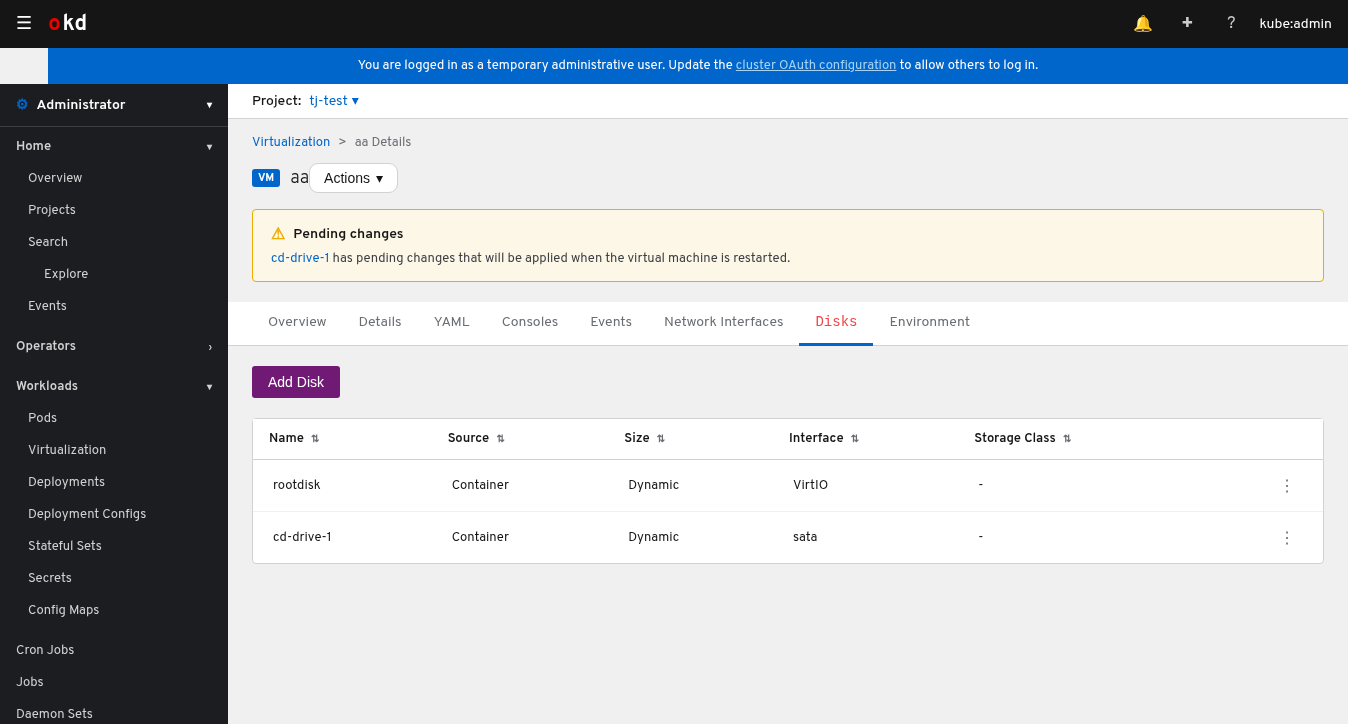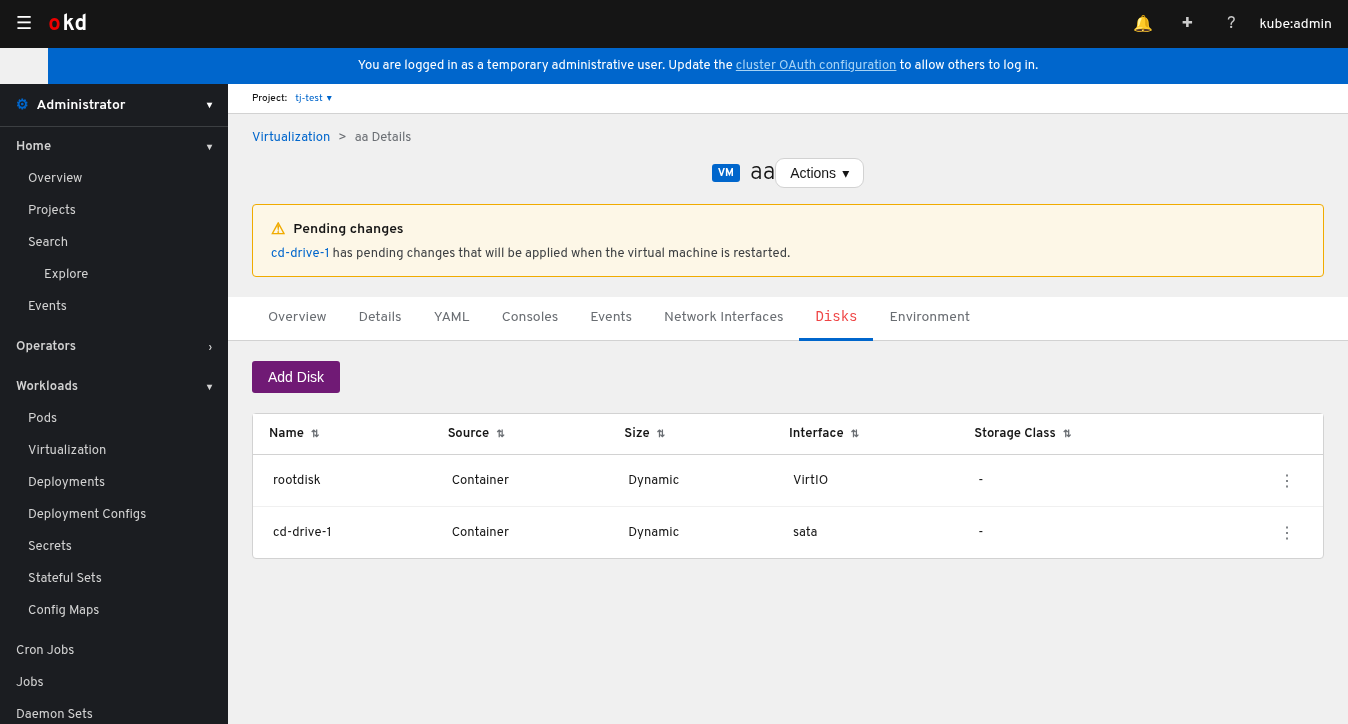--- a/index.html
+++ b/index.html
@@ -25,38 +25,38 @@
     .sidebar-admin-header { display: flex; align-items: center; justify-content: space-between; padding: 12px 16px; color: #fff; font-size: 14px; font-weight: 600; cursor: pointer; border-bottom: 1px solid #3c3f42; }
     .sidebar-section { padding: 4px 0; }
     .sidebar-item { padding: 8px 16px; cursor: pointer; font-size: 13px; color: #d2d2d2; display: flex; align-items: center; }
     .sidebar-group { display: flex; align-items: center; justify-content: space-between; padding: 8px 16px; cursor: pointer; font-size: 13px; color: #d2d2d2; font-weight: 600; }
     .sidebar-group .chevron { font-size: 10px; }
 
     
     .content { flex: 1; overflow-y: auto; background: #f0f0f0; display: flex; flex-direction: column; }
 
     
-    .project-bar { background: #fff; padding: 8px 24px; border-bottom: 1px solid #d2d2d2; display: flex; align-items: center; gap: 8px; font-size: 10px; flex-shrink: 0; }
+    .project-bar { background: #fff; padding: 8px 24px; border-bottom: 1px solid #d2d2d2; display: flex; align-items: center; gap: 8px; font-size: 14px; flex-shrink: 0; }
     .project-bar-label { color: #151515; font-weight: 500; }
     .project-dropdown { color: #0066cc; cursor: pointer; display: flex; align-items: center; gap: 4px; justify-content: center; }
 
     
     .page-content { padding: 16px 24px; flex: 1; }
 
     
     .breadcrumb { display: flex; align-items: center; gap: 8px; font-size: 13px; color: #0066cc; margin-bottom: 12px; }
     .breadcrumb a { color: #0066cc; text-decoration: none; cursor: pointer; }
     .breadcrumb-sep { color: #6a6e73; }
     .breadcrumb-current { color: #6a6e73; }
 
     
-    .page-header { display: flex; align-items: center; justify-content: center; margin-bottom: 16px; }
+    .page-header { display: flex; align-items: center; justify-content: flex-start; margin-bottom: 16px; }
     .page-title-row { display: flex; align-items: center; gap: 10px; }
     .vm-badge { background: #0066cc; color: #fff; font-size: 11px; font-weight: bold; padding: 2px 6px; border-radius: 3px; }
-    .page-title { font-size: 24px; font-weight: 300; color: #151515; }
+    .page-title { font-size: 18px; font-weight: 300; color: #151515; }
     .actions-btn { display: flex; align-items: center; gap: 6px; background: #fff; border: 1px solid #d2d2d2; padding: 6px 14px; border-radius: 9px; cursor: pointer; font-size: 14px; color: #151515; }
 
     
     .warning-banner { background: #fdf7e7; border: 1px solid #f0ab00; border-radius: 4px; padding: 14px 18px; margin-bottom: 20px; }
     .warning-title { display: flex; align-items: center; gap: 8px; font-weight: 600; color: #151515; margin-bottom: 6px; font-size: 14px; }
     .warning-icon { color: #f0ab00; font-size: 16px; }
     .warning-text { font-size: 13px; color: #3c3f42; }
     .warning-text a { color: #0066cc; text-decoration: none; cursor: pointer; }
 
     
@@ -129,22 +129,22 @@
 
     <div class="sidebar-section">
       <div class="sidebar-group">
         <span>Workloads</span>
         <span class="chevron">▾</span>
       </div>
       <div class="sidebar-item" style="padding-left:28px;">Pods</div>
       <div class="sidebar-item" style="padding-left:28px;">Virtualization</div>
       <div class="sidebar-item" style="padding-left:28px;">Deployments</div>
       <div class="sidebar-item" style="padding-left:28px;">Deployment Configs</div>
+      <div class="sidebar-item" style="padding-left:28px;">Stateful Sets</div>
       <div class="sidebar-item" style="padding-left:28px;">Secrets</div>
-      <div class="sidebar-item" style="padding-left:28px;">Stateful Sets</div>
       <div class="sidebar-item" style="padding-left:28px;">Config Maps</div>
     </div>
 
     <div class="sidebar-section">
       <div class="sidebar-item">Cron Jobs</div>
       <div class="sidebar-item">Jobs</div>
       <div class="sidebar-item">Daemon Sets</div>
 
     </div>
   </div>

